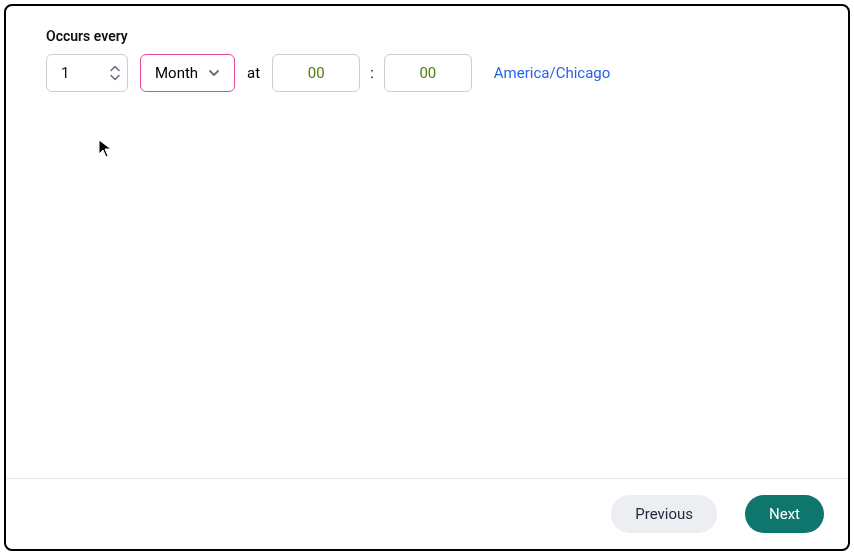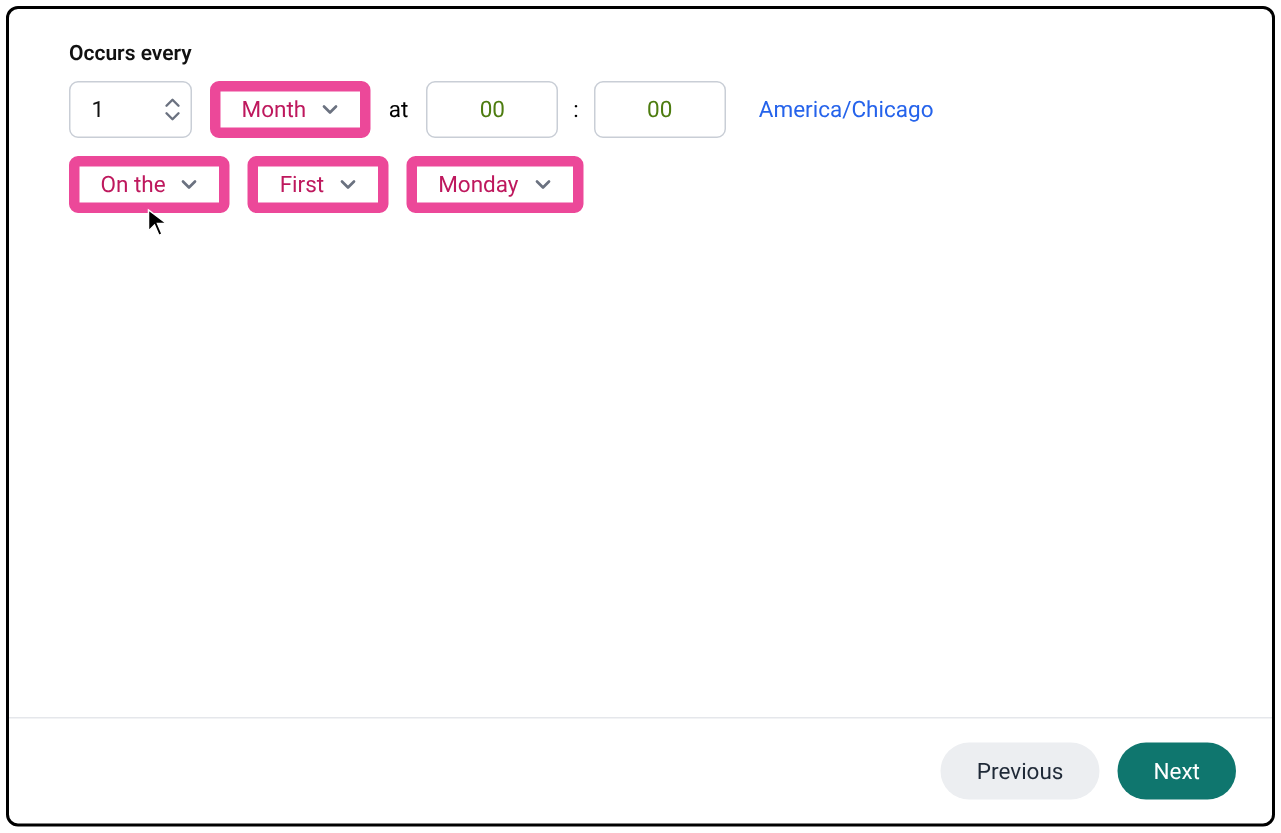--- a/index.html
+++ b/index.html
@@ -74,28 +74,28 @@
       gap: 1px;
       line-height: 0;
     }
     .stepper svg {
       display: block;
     }
     .select {
       display: inline-flex;
       align-items: center;
       gap: 10px;
-      border: 7px solid #ec4899;
+      border: 1px solid #ec4899;
       border-radius: 6px;
       height: 38px;
       padding: 0 14px;
       background: #fff;
       cursor: pointer;
       font-size: 15px;
-      color: #be185d;
+      color: #000000;
     }
     .select .chevron {
       display: inline-flex;
     }
     .at-label, .colon {
       font-size: 15px;
       color: #000000;
     }
     .colon {
       margin: 0 -2px;
@@ -116,21 +116,21 @@
       font-size: 15px;
       color: #2563eb;
       cursor: pointer;
       margin-left: 10px;
     }
     .modal-footer {
       border-top: 1px solid #e5e7eb;
       padding: 16px 24px;
       display: flex;
       justify-content: flex-end;
-      gap: 12px;
+      gap: 28px;
     }
     .btn {
       border: none;
       border-radius: 999px;
       height: 38px;
       padding: 0 24px;
       font-size: 15px;
       cursor: pointer;
       font-family: inherit;
     }
@@ -185,48 +185,20 @@
 
       <span class="colon">:</span>
 
       <div class="time-input">
         <span>00</span>
       </div>
 
       <span class="tz-link">America/Chicago</span>
     </div>
 
-    <div class="row">
-      <div class="select">
-        <span>On the</span>
-        <span class="chevron">
-          <svg width="12" height="8" viewBox="0 0 12 8">
-              <path d="M2 2 L6 6 L10 2" stroke="#6b7280" stroke-width="1.8" fill="none" stroke-linecap="round" stroke-linejoin="round"></path>
-            </svg>
-        </span>
-      </div>
-
-      <div class="select">
-        <span>First</span>
-        <span class="chevron">
-          <svg width="12" height="8" viewBox="0 0 12 8">
-              <path d="M2 2 L6 6 L10 2" stroke="#6b7280" stroke-width="1.8" fill="none" stroke-linecap="round" stroke-linejoin="round"></path>
-            </svg>
-        </span>
-      </div>
-
-      <div class="select">
-        <span>Monday</span>
-        <span class="chevron">
-          <svg width="12" height="8" viewBox="0 0 12 8">
-              <path d="M2 2 L6 6 L10 2" stroke="#6b7280" stroke-width="1.8" fill="none" stroke-linecap="round" stroke-linejoin="round"></path>
-            </svg>
-        </span>
-      </div>
-    </div>
   </div>
 
   <div class="modal-footer">
     <button class="btn btn-secondary">Previous</button>
     <button class="btn btn-primary">Next</button>
   </div>
 </div>
 
 <svg class="cursor-overlay" style="left:98px; top:139px;" width="16" height="20" viewBox="0 0 16 20">
   <path d="M1 1 L1 15 L5 11 L8 18 L10 17 L7 10 L13 10 Z" fill="#000" stroke="#fff" stroke-width="1"></path>

